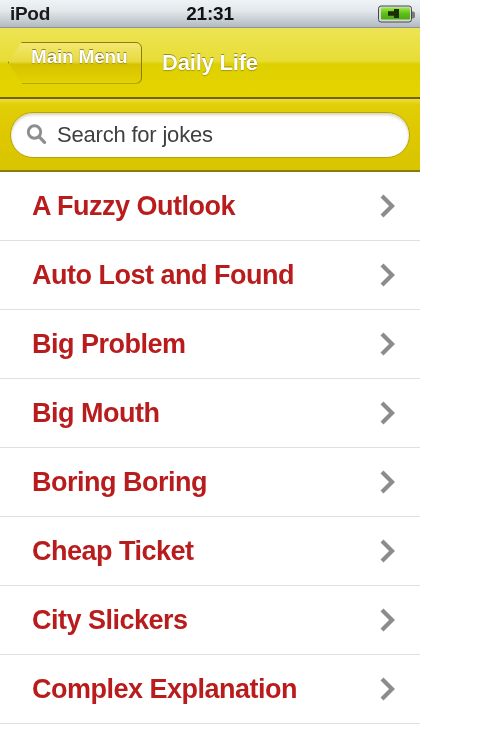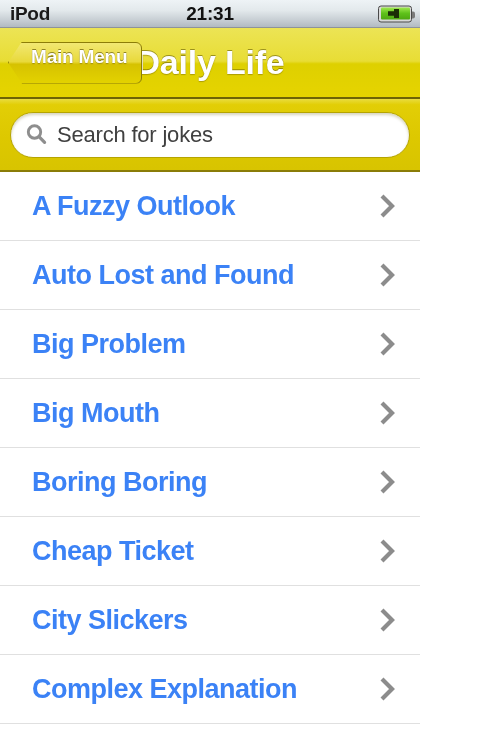--- a/index.html
+++ b/index.html
@@ -42,21 +42,21 @@
   .sb-plug { position:absolute; left:50%; top:50%; transform:translate(-50%,-50%); }
 
   
   .navbar {
     height:71px; width:100%; position:relative;
     background:linear-gradient(to bottom,#ece455 0%,#e8dd35 48%,#ded000 52%,#e6d400 100%);
     border-bottom:2px solid #6e6405;
     display:flex; align-items:center; justify-content:center;
   }
   .nav-title {
-    font-size:34px; font-weight:bold; color:#fff;
+    font-size:22px; font-weight:bold; color:#fff;
     text-shadow:0 -1px 0 rgba(90,80,0,.55), 0 1px 1px rgba(120,105,0,.5);
     letter-spacing:-.2px;
   }
   .back-btn {
     position:absolute; left:8px; top:50%; transform:translateY(-50%);
     height:42px; display:flex; align-items:center;
     padding:0 14px 12px 22px;
     background:linear-gradient(to bottom,#f2e873 0%,#e8d93a 47%,#d6c200 53%,#e3d200 100%);
     border:1px solid #8c7d08;
     border-radius:6px;
@@ -92,21 +92,21 @@
   
   .list { width:100%; background:#fff; }
   .row {
     height:69px; width:100%;
     display:flex; align-items:center;
     padding:0 14px 0 32px;
     border-bottom:1px solid #e0e0e0;
     background:#fff; cursor:pointer;
   }
   .row-label {
-    flex:1; font-size:27px; font-weight:bold; color:#3b82f6;
+    flex:1; font-size:27px; font-weight:bold; color:#b91c1c;
     letter-spacing:-.5px; white-space:nowrap;
   }
   .chevron { flex:0 0 auto; display:flex; padding-right:10px; }
 </style>
 </head>
 <body>
 
 <div id="app">
 
   <div class="statusbar">

